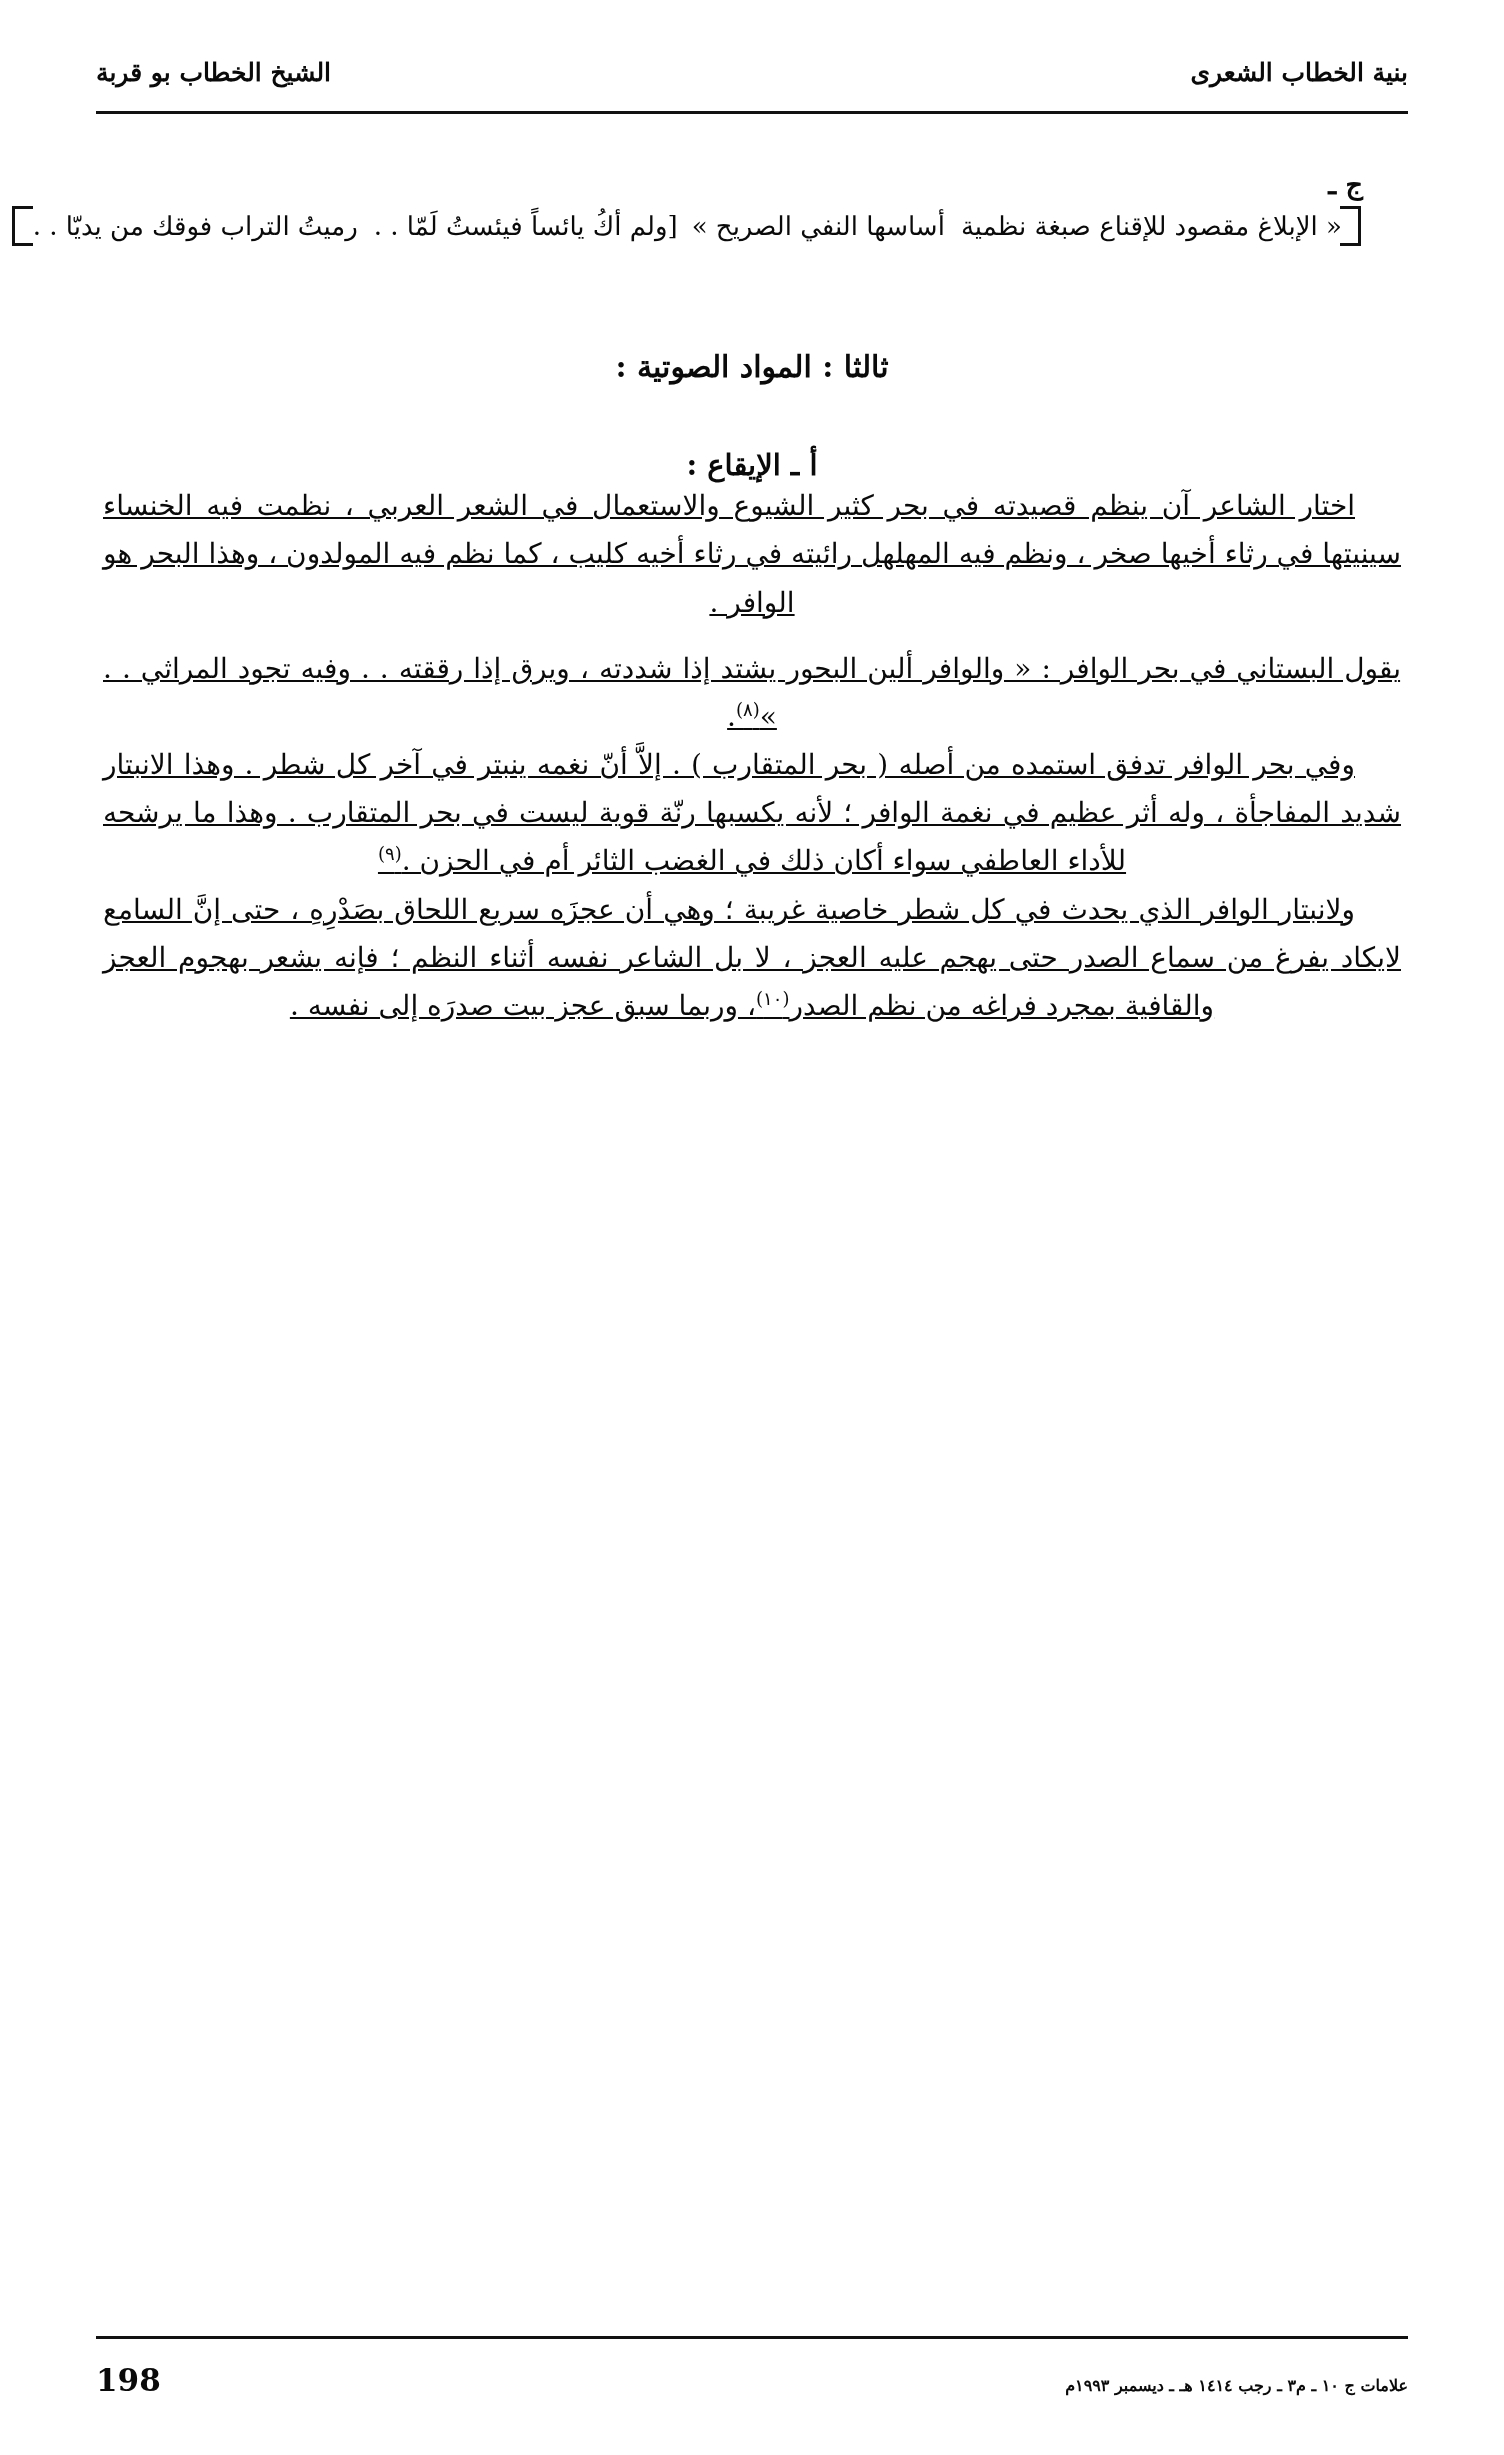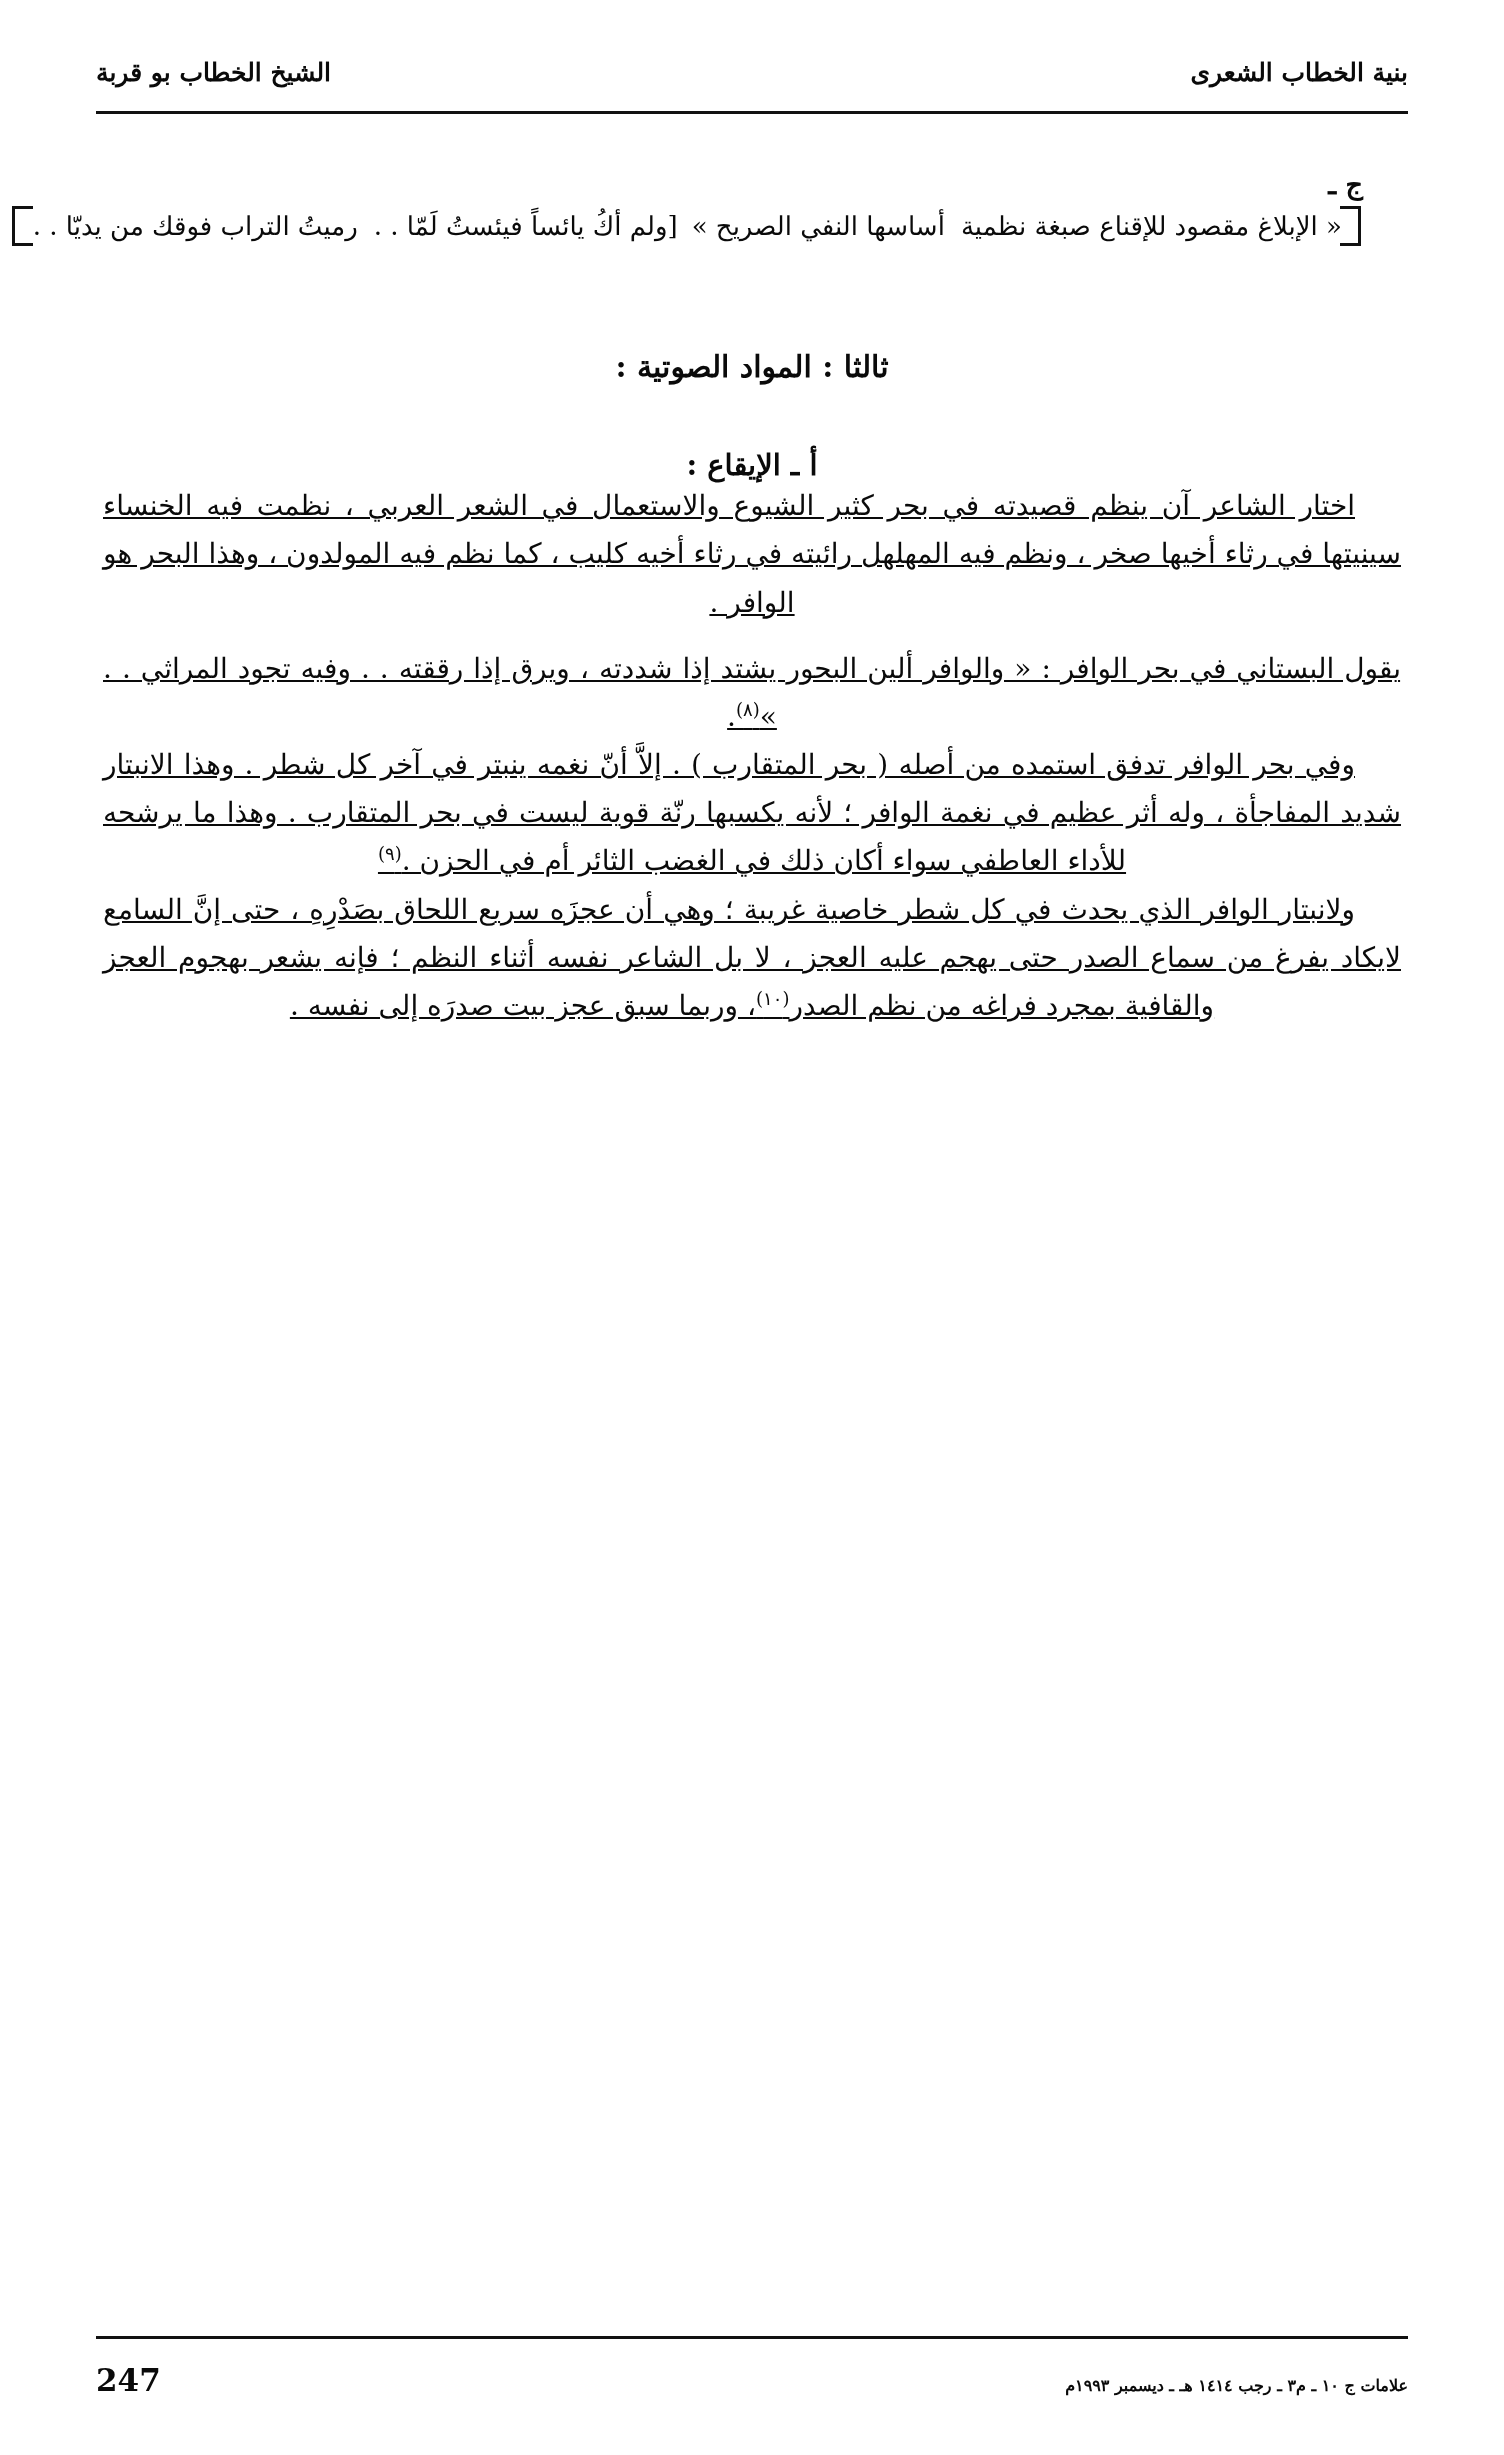--- a/index.html
+++ b/index.html
@@ -213,17 +213,17 @@
 
     <p class="para blk indent justify-last-right">
       <span>ولانبتار الوافر الذي يحدث في كل شطر خاصية غريبة ؛ وهي أن عجزَه سريع اللحاق بصَدْرِهِ ، حتى إنَّ السامع لايكاد يفرغ من سماع الصدر حتى يهجم عليه العجز ، لا بل الشاعر نفسه أثناء النظم ؛ فإنه يشعر بهجوم العجز والقافية بمجرد فراغه من نظم الصدر</span><sup class="fn">(١٠)</sup><span>، وربما سبق عجز بيت صدرَه إلى نفسه .</span>
     </p>
 
   </div>
 
   <div class="rule-bot"></div>
   <div class="footer">
     <div class="meta">علامات ج ١٠ ـ م٣ ـ رجب ١٤١٤ هـ ـ ديسمبر ١٩٩٣م</div>
-    <div class="pageno">247</div>
+    <div class="pageno">198</div>
   </div>
 
 </div>
 
 
 </body></html>

